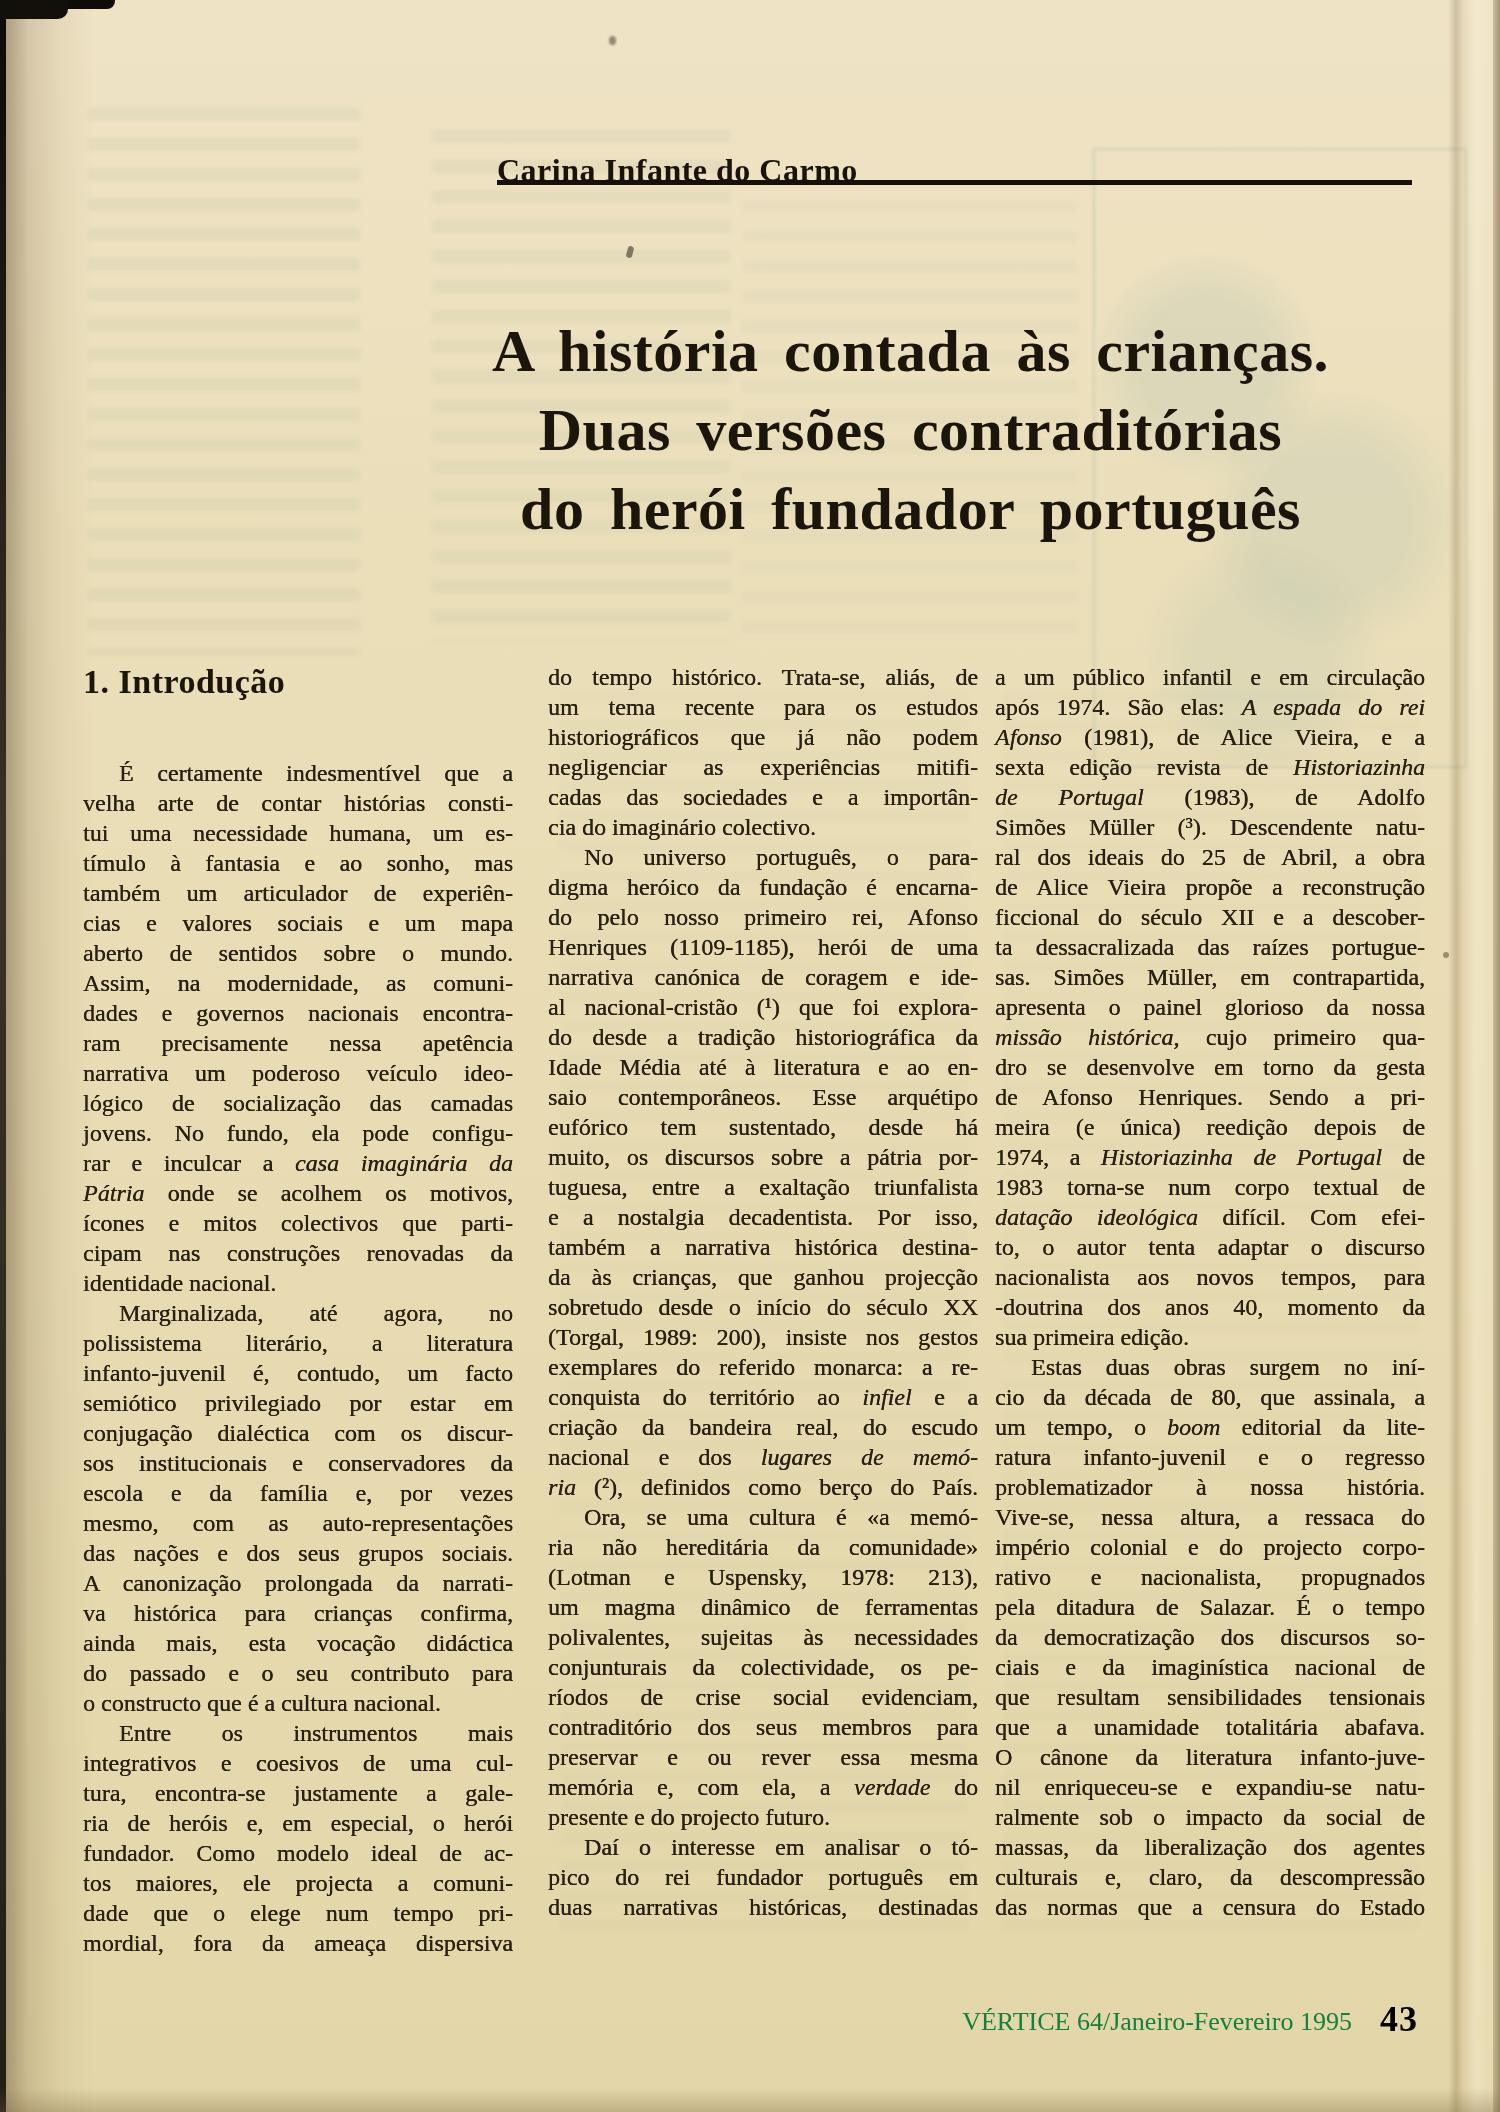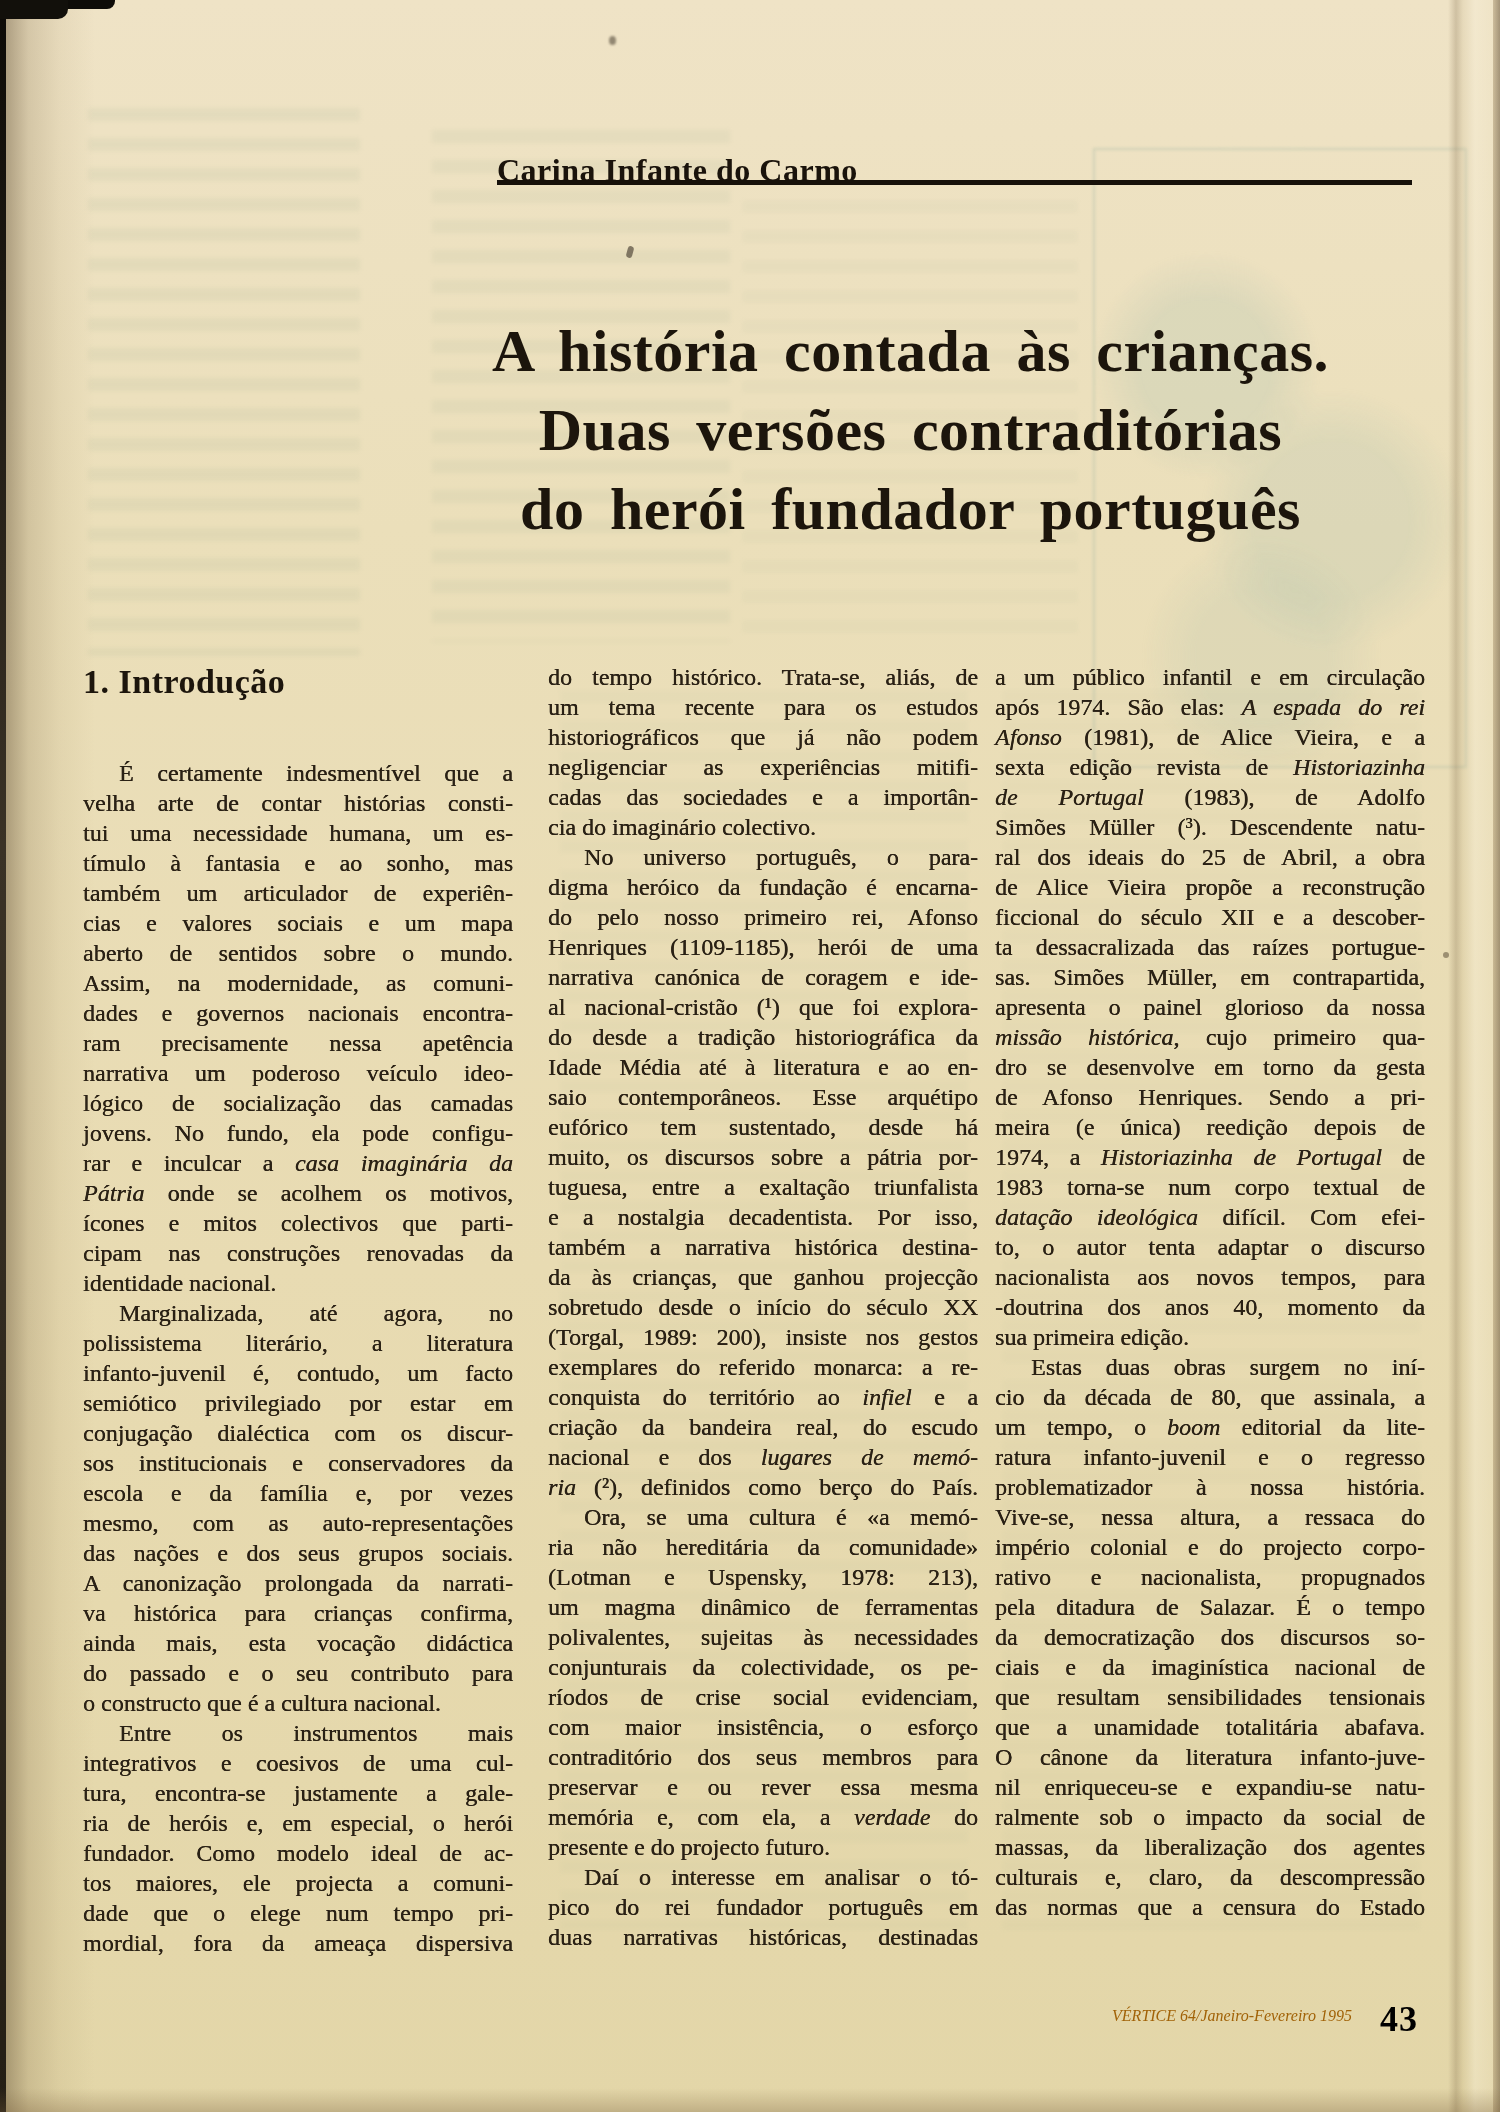--- a/index.html
+++ b/index.html
@@ -52,21 +52,21 @@
     line-height:79px; color:#1c150c; letter-spacing:.5px; word-spacing:10px;text-align:center; }
   .col { top:662px; width:430px; font-size:24px; line-height:30px; color:#2a2115;
     text-shadow:.35px 0 0 currentColor; }
   .col1 { left:83px; } .col2 { left:548px; } .col3 { left:995px; }
   .section-heading { font-size:34px; font-weight:bold; line-height:40px; color:#1c150c;
     text-shadow:none; letter-spacing:.5px; }
   .col1 .lines { margin-top:56px; }
   .line { text-align:justify; text-align-last:justify; height:30px; overflow:visible; white-space:normal; }
   .line.last { text-align-last:left; }
   .line.indent { text-indent:36px; }
-  .footer-line { left:752px; top:2007px; width:600px; text-align:right; font-size:16px; color:#a16207;font-style:italic; }
+  .footer-line { left:752px; top:2007px; width:600px; text-align:right; font-size:26px; color:#15803d; }
   .pagenum { left:1380px; top:1998px; font-size:36px; font-weight:bold; color:#000000; letter-spacing:1px; }
 </style>
 </head>
 <body>
 
 <div>
 
   <div class="abs ghost ghost-lines g1"></div>
   <div class="abs ghost ghost-lines g2"></div>
   <div class="abs ghost ghost-lines g7"></div>
@@ -158,21 +158,20 @@
         <div class="line">criação da bandeira real, do escudo</div>
         <div class="line">nacional e dos <i>lugares de memó-</i></div>
         <div class="line"><i>ria</i> (²), definidos como berço do País.</div>
         <div class="line indent">Ora, se uma cultura é «a memó-</div>
         <div class="line">ria não hereditária da comunidade»</div>
         <div class="line">(Lotman e Uspensky, 1978: 213),</div>
         <div class="line">um magma dinâmico de ferramentas</div>
         <div class="line">polivalentes, sujeitas às necessidades</div>
         <div class="line">conjunturais da colectividade, os pe-</div>
         <div class="line">ríodos de crise social evidenciam,</div>
-        <div class="line">com maior insistência, o esforço</div>
         <div class="line">contraditório dos seus membros para</div>
         <div class="line">preservar e ou rever essa mesma</div>
         <div class="line">memória e, com ela, a <i>verdade</i> do</div>
         <div class="line last">presente e do projecto futuro.</div>
         <div class="line indent">Daí o interesse em analisar o tó-</div>
         <div class="line">pico do rei fundador português em</div>
         <div class="line">duas narrativas históricas, destinadas</div>
       </div>
   </div>
   <div class="abs col col3 ink">

